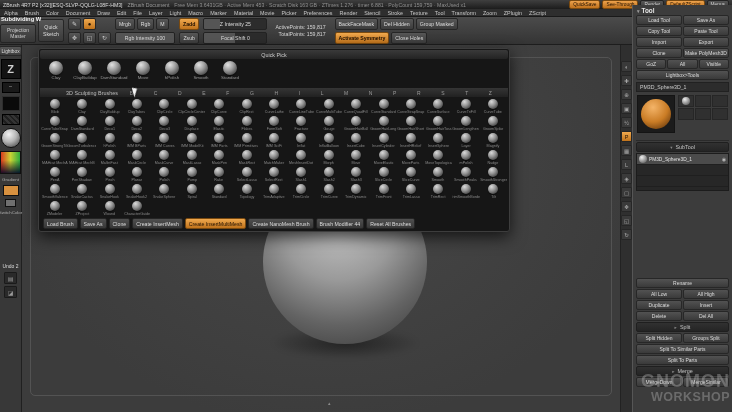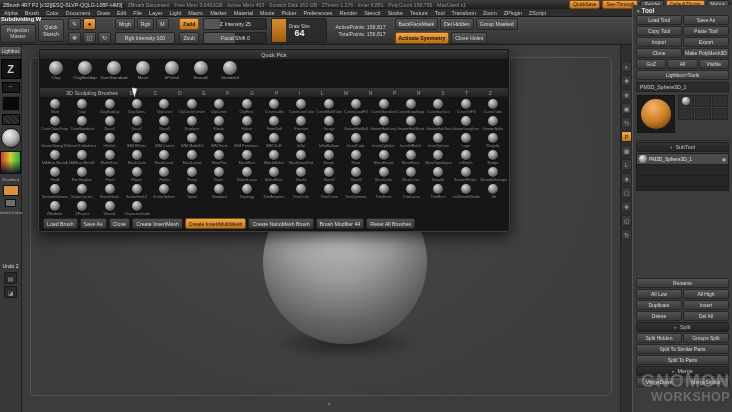--- a/index.html
+++ b/index.html
@@ -222,25 +222,20 @@
     <div class="mcol">
       <div class="slider" id="sl-zint">
           <i class="fill f25"></i>
           <span>Z Intensity 25</span>
         </div>
       <div class="slider" id="sl-focal">
           <i class="fill f50"></i>
           <span>Focal Shift 0</span>
         </div>
     </div>
-    <div id="drawsize">
-      <i class="fill f25 orange"></i>
-      <span class="dsl">Draw Size</span>
-      <span class="dsv">64</span>
-    </div>
     <div id="counters">
       <div id="cnt-active">ActivePoints: 159,817</div>
       <div id="cnt-total">TotalPoints: 159,817</div>
     </div>
     <div id="shelf-right">
         <div class="srow">
           <div class="sbtn">BackFaceMask</div>
           <div class="sbtn">Del Hidden</div>
           <div class="sbtn">Group Masked</div>
         </div>

